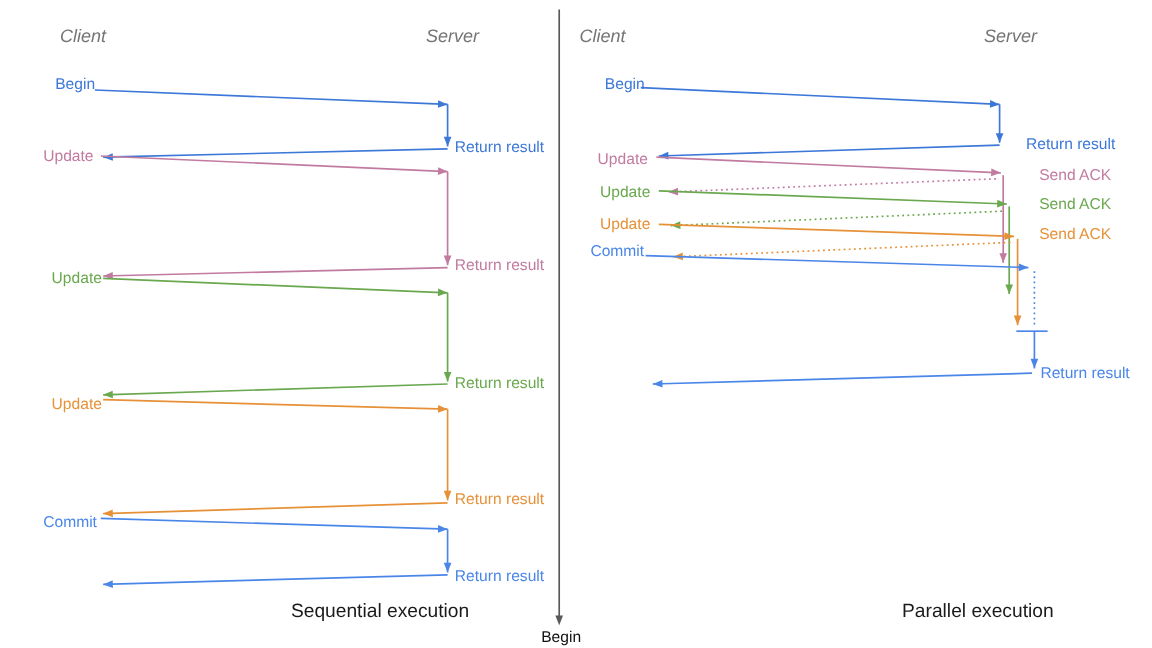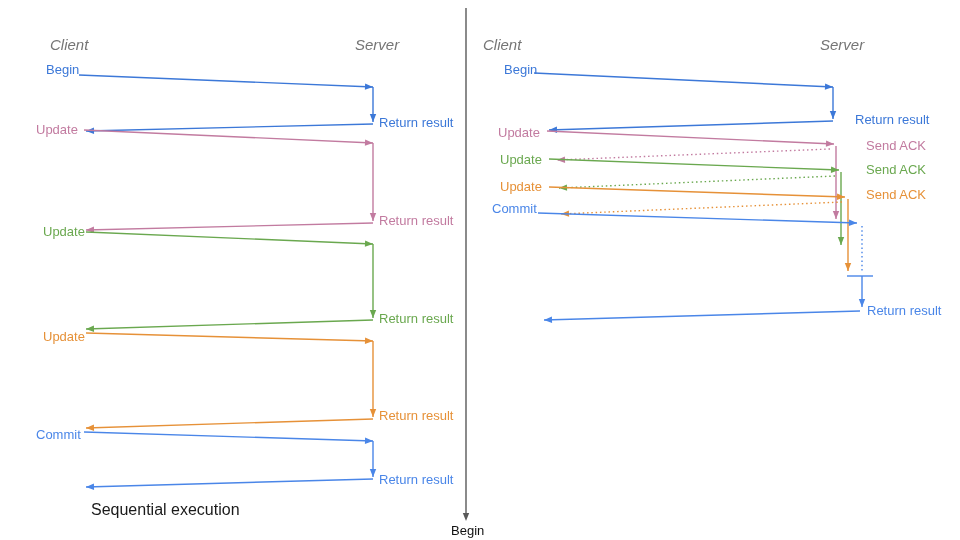--- a/index.html
+++ b/index.html
@@ -1,20 +1,20 @@
 <!DOCTYPE html>
 <html><head>
 <meta charset="utf-8">
 <style>
   html,body{margin:0;padding:0;background:#ffffff;}
   .canvas{position:relative;width:960px;height:540px;background:#ffffff;overflow:hidden;
           font-family:"Liberation Sans", sans-serif;}
   #arrows-svg{position:absolute;left:0;top:0;}
-  .hdr{position:absolute;top:36px;font-style:italic;font-size:15px;color:#757575;white-space:nowrap;}
-  .panel-title{position:absolute;top:501px;width:300px;text-align:left;font-size:16px;color:#1a1a1a;white-space:nowrap;}
+  .hdr{position:absolute;top:22px;font-style:italic;font-size:15px;color:#757575;white-space:nowrap;}
+  .panel-title{position:absolute;top:501px;width:300px;text-align:right;font-size:16px;color:#1a1a1a;white-space:nowrap;}
   .time-label{position:absolute;left:451px;top:523px;font-size:13px;color:#111111;white-space:nowrap;}
   .msg-label{position:absolute;font-size:13px;white-space:nowrap;line-height:14px;}
 </style>
 </head>
 <body>
 
 <div class="canvas">
   <svg id="arrows-svg" width="960" height="540">
       <line x1="79" y1="75" x2="373" y2="87" stroke="#3c78d8" stroke-width="1.4"></line>
       <polygon points="373,87 365.1371591576412,83.47640327396368 364.8761519927496,89.87107881380737" fill="#3c78d8"></polygon>
@@ -81,20 +81,21 @@
       <line x1="466" y1="8" x2="466" y2="516" stroke="#595959" stroke-width="1.4"></line>
       <polygon points="466,521 469.2,513 462.8,513" fill="#595959"></polygon>
     </svg>
 
   <div class="hdr" style="left:50px">Client</div>
   <div class="hdr" style="left:355px">Server</div>
   <div class="hdr" style="left:483px">Client</div>
   <div class="hdr" style="left:820px">Server</div>
 
   <div class="panel-title" style="left:91px">Sequential execution</div>
+  <div class="panel-title" style="left:578px">Parallel execution</div>
 
   <div class="time-label">Begin</div>
 
   <div id="labels-layer">
       <div class="msg-label" style="left: 46px; top: 63px; color: rgb(60, 120, 216);">Begin</div>
       <div class="msg-label" style="left: 379px; top: 116px; color: rgb(60, 120, 216);">Return result</div>
       <div class="msg-label" style="left: 36px; top: 123px; color: rgb(194, 123, 160);">Update</div>
       <div class="msg-label" style="left: 379px; top: 214px; color: rgb(194, 123, 160);">Return result</div>
       <div class="msg-label" style="left: 43px; top: 225px; color: rgb(106, 168, 79);">Update</div>
       <div class="msg-label" style="left: 379px; top: 312px; color: rgb(106, 168, 79);">Return result</div>

